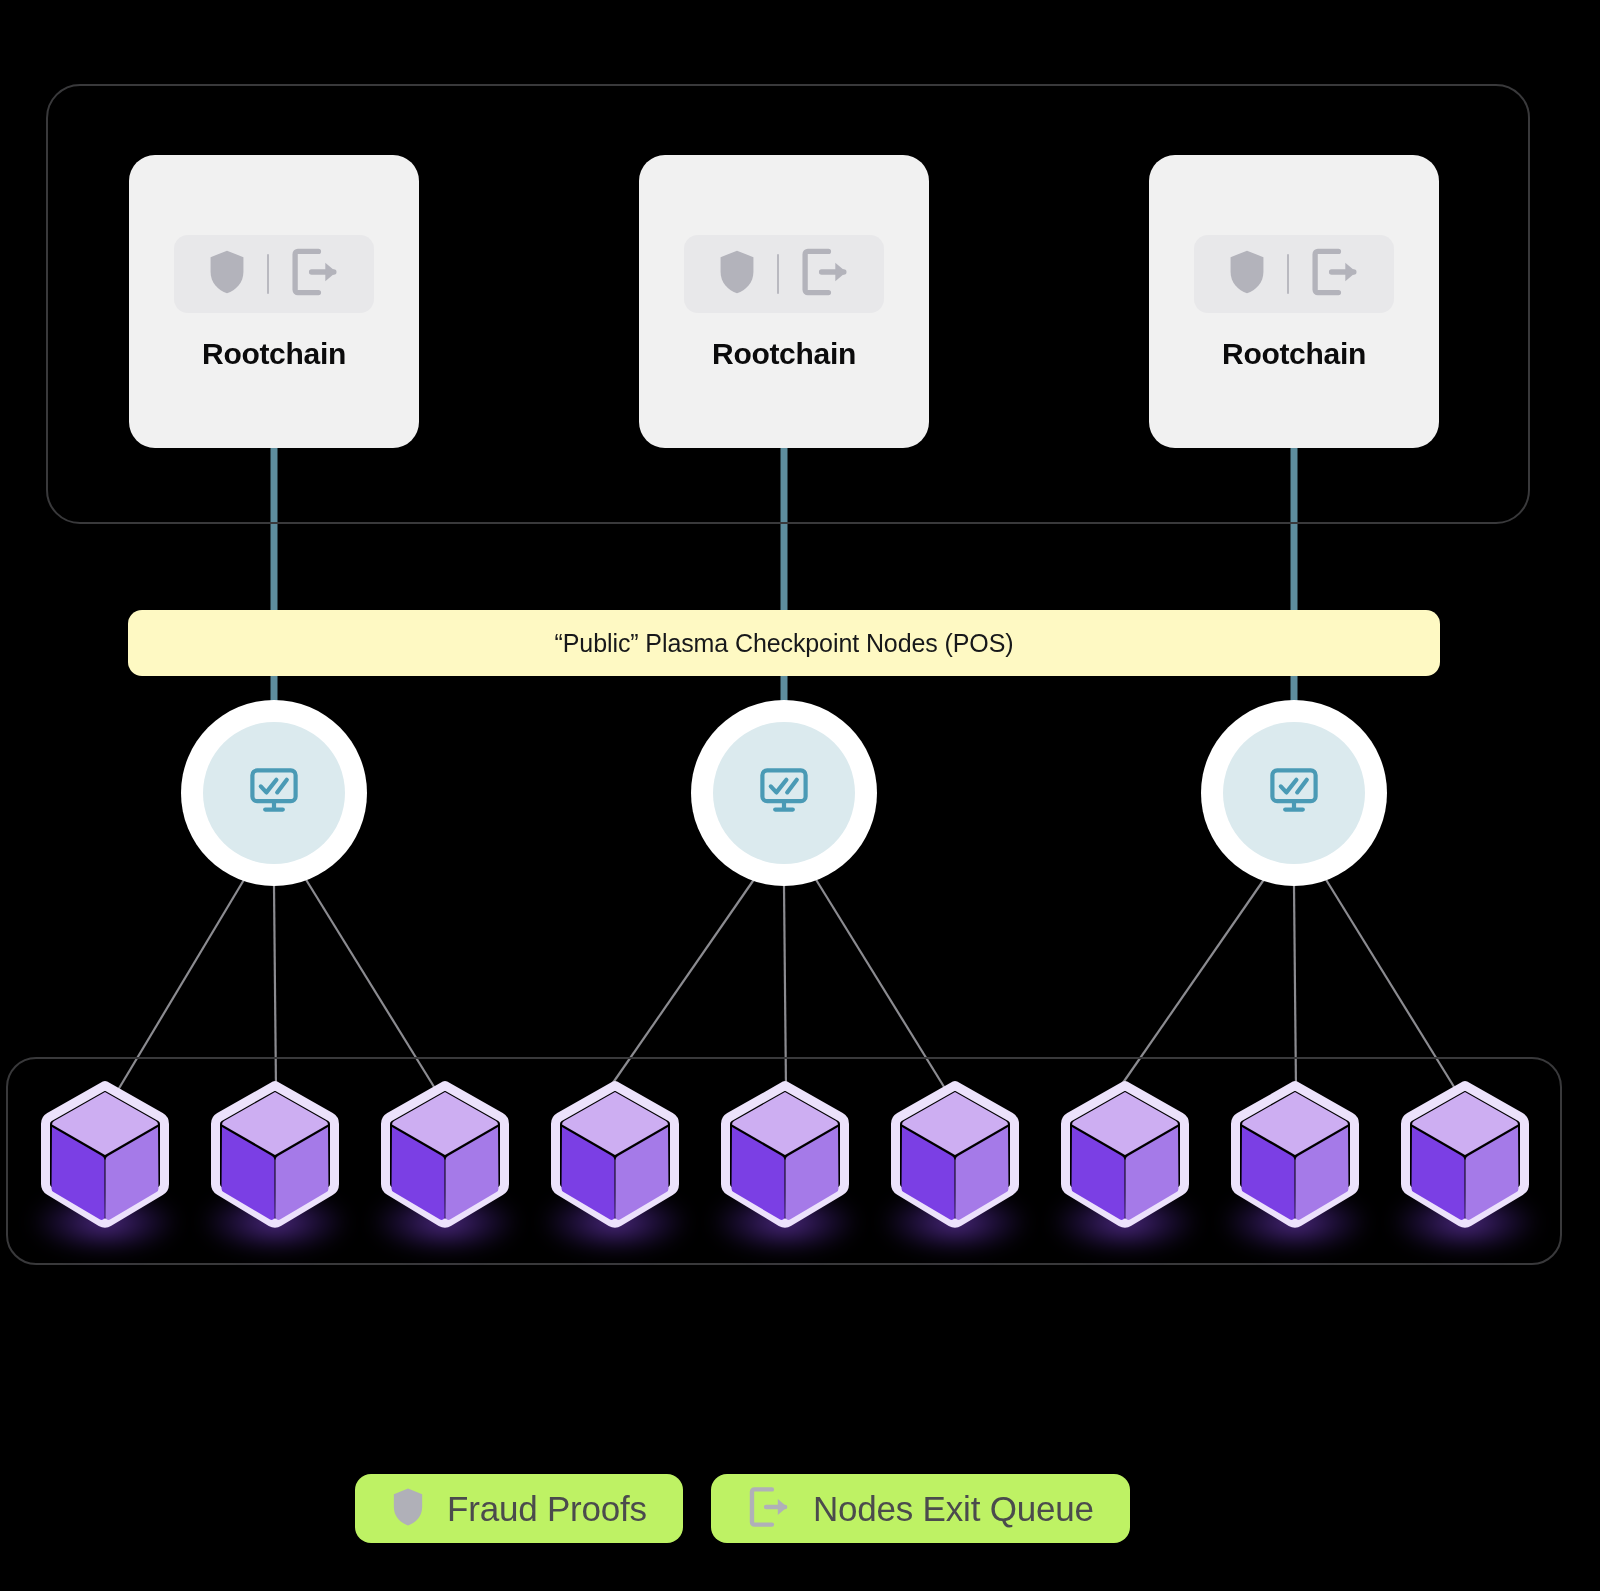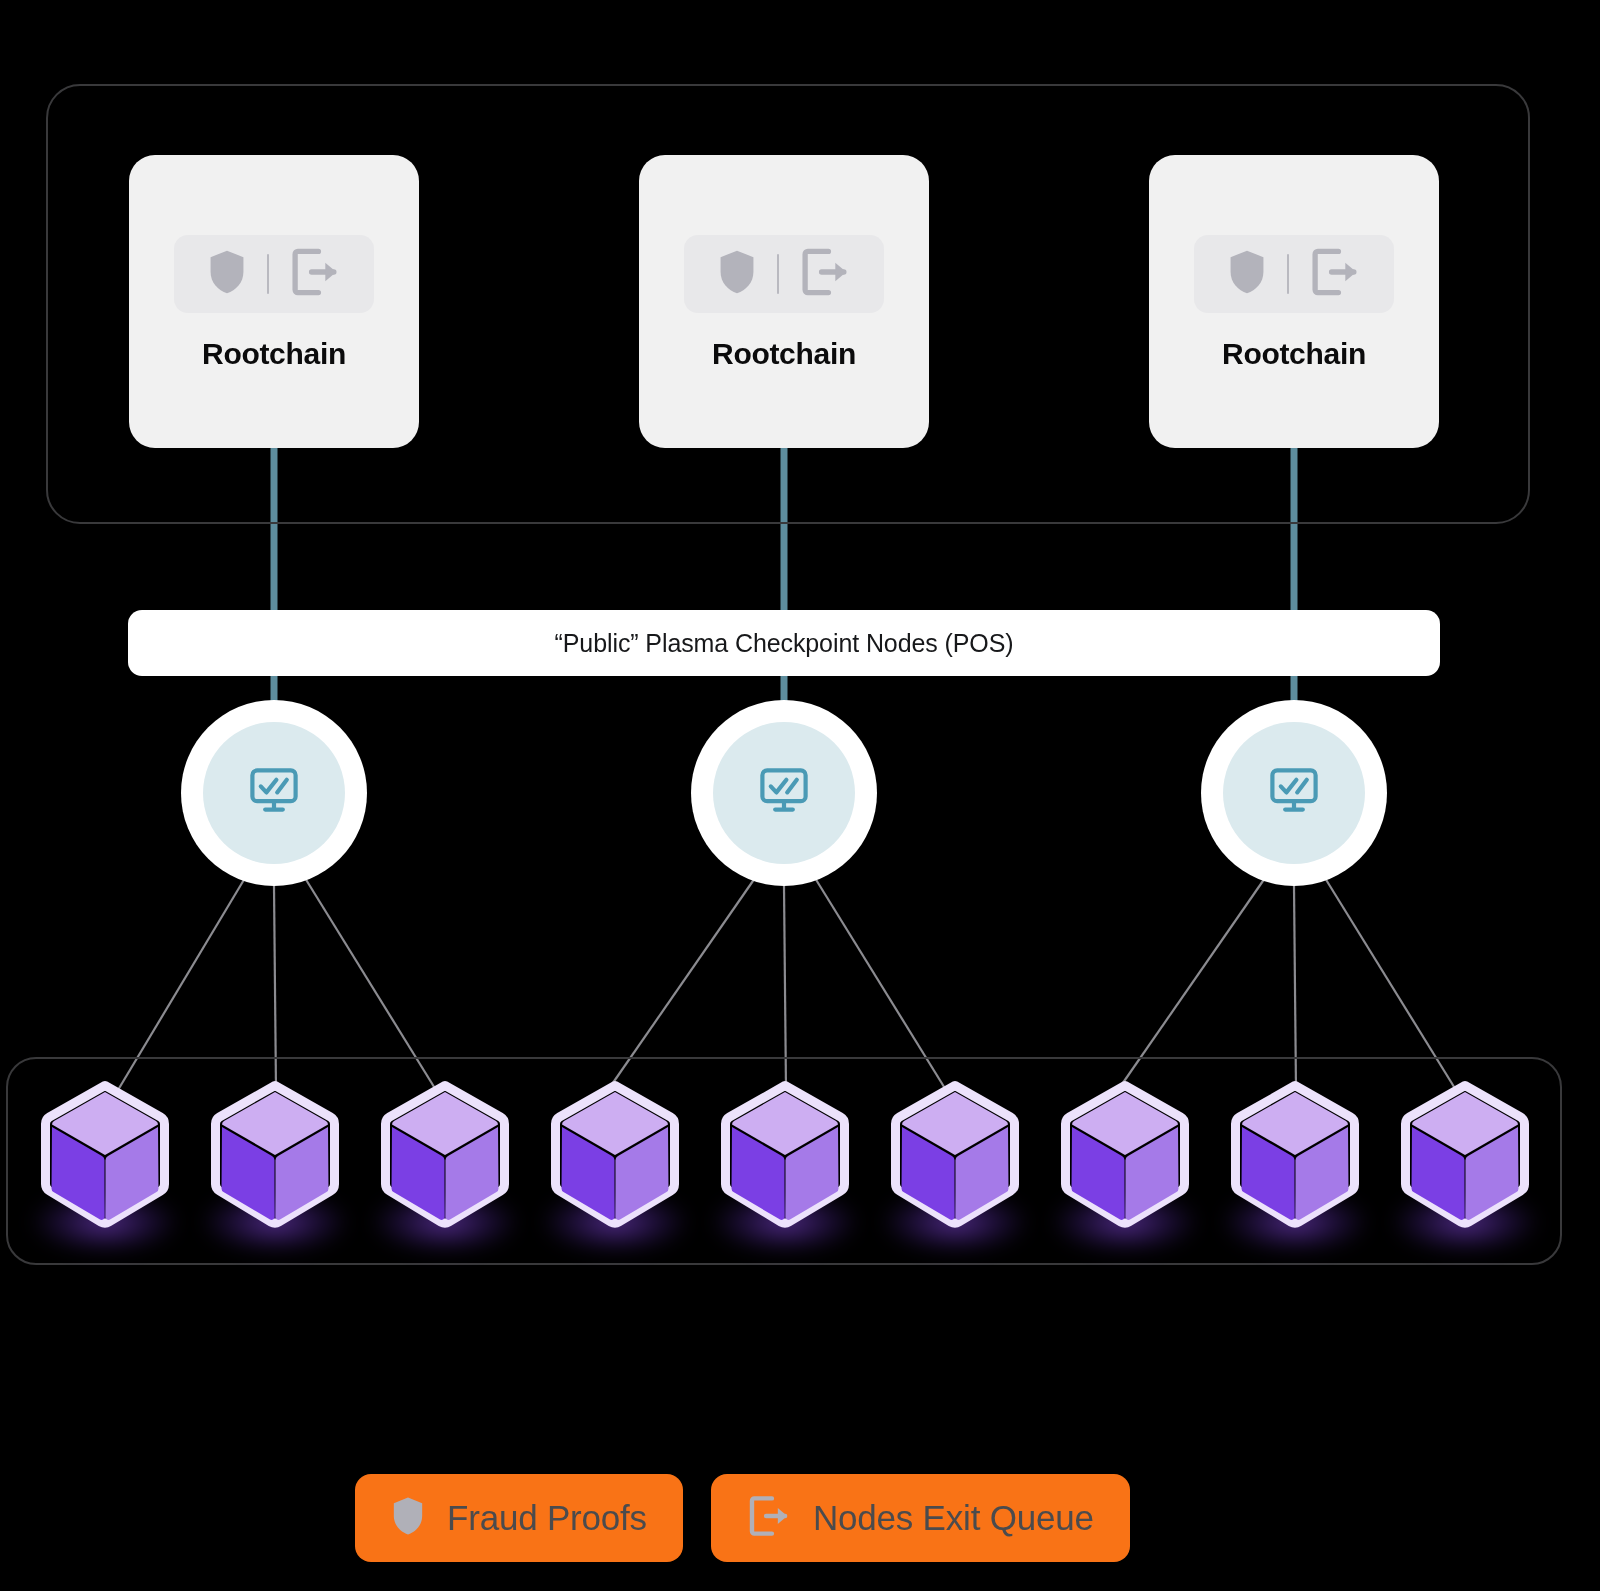--- a/index.html
+++ b/index.html
@@ -96,21 +96,21 @@
     line-height: 1;
   }
 
   
   .checkpoint-bar {
     position: absolute;
     left: 128px;
     top: 610px;
     width: 1312px;
     height: 66px;
-    background: #ffffff;
+    background: #fef9c3;
     border-radius: 14px;
     display: flex;
     align-items: center;
     justify-content: center;
   }
   .checkpoint-text {
     font-size: 25px;
     color: #17181a;
     letter-spacing: -0.1px;
   }
@@ -163,22 +163,22 @@
 
   
   .legend {
     position: absolute;
     top: 1474px;
     left: 355px;
     display: flex;
     gap: 28px;
   }
   .legend-pill {
-    height: 88px;
-    background: #f97316;
+    height: 69px;
+    background: #bef264;
     border-radius: 16px;
     display: flex;
     align-items: center;
     gap: 22px;
     padding: 0 36px;
     box-sizing: border-box;
   }
   .legend-label {
     font-size: 35px;
     color: #4b4b4d;

